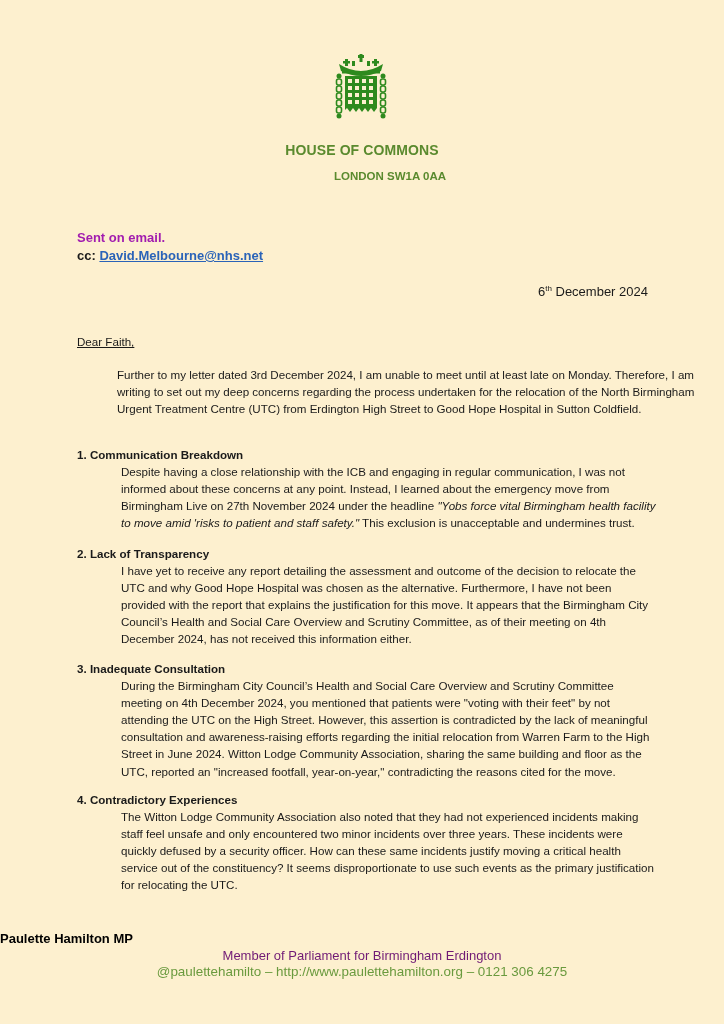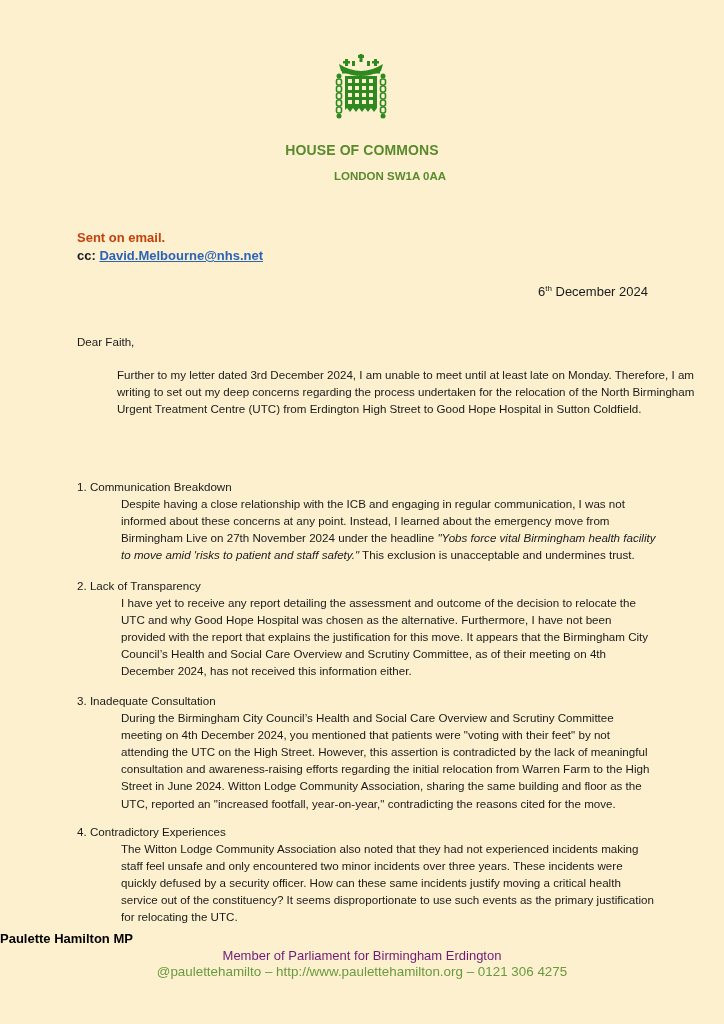--- a/index.html
+++ b/index.html
@@ -46,21 +46,21 @@
       font-size: 11.5px;
       color: #5a8a2e;
       margin-left: 28px;
     }
     .sent-on {
       position: absolute;
       left: 77px;
       top: 230px;
       font-weight: bold;
       font-size: 13px;
-      color: #c2410c;
+      color: #a21caf;
     }
     .cc-line {
       position: absolute;
       left: 77px;
       top: 248px;
       font-weight: bold;
       font-size: 13px;
       color: #1a1a1a;
     }
     .cc-line a {
@@ -80,30 +80,29 @@
       line-height: 0;
     }
     .body-text {
       position: absolute;
       left: 77px;
       width: 580px;
       font-size: 11.6px;
       line-height: 17.1px;
       color: #1a1a1a;
     }
-    .salutation { top: 333px; }
+    .salutation { top: 333px; text-decoration: underline; }
     .intro { top: 366px; margin-left: 40px; }
     .section-1 { top: 446px; }
     .section-2 { top: 545px; }
     .section-3 { top: 660px; }
     .section-4 { top: 791px; }
     .section-heading {
-      font-weight: normal;
+      font-weight: bold;
       display: block;
-      margin-top: 32px;
     }
     .section-body {
       display: block;
       margin-left: 44px;
     }
     .footer-name {
       position: absolute;
       left: 0; width: 724px;
       top: 931px;
       text-align: left;

